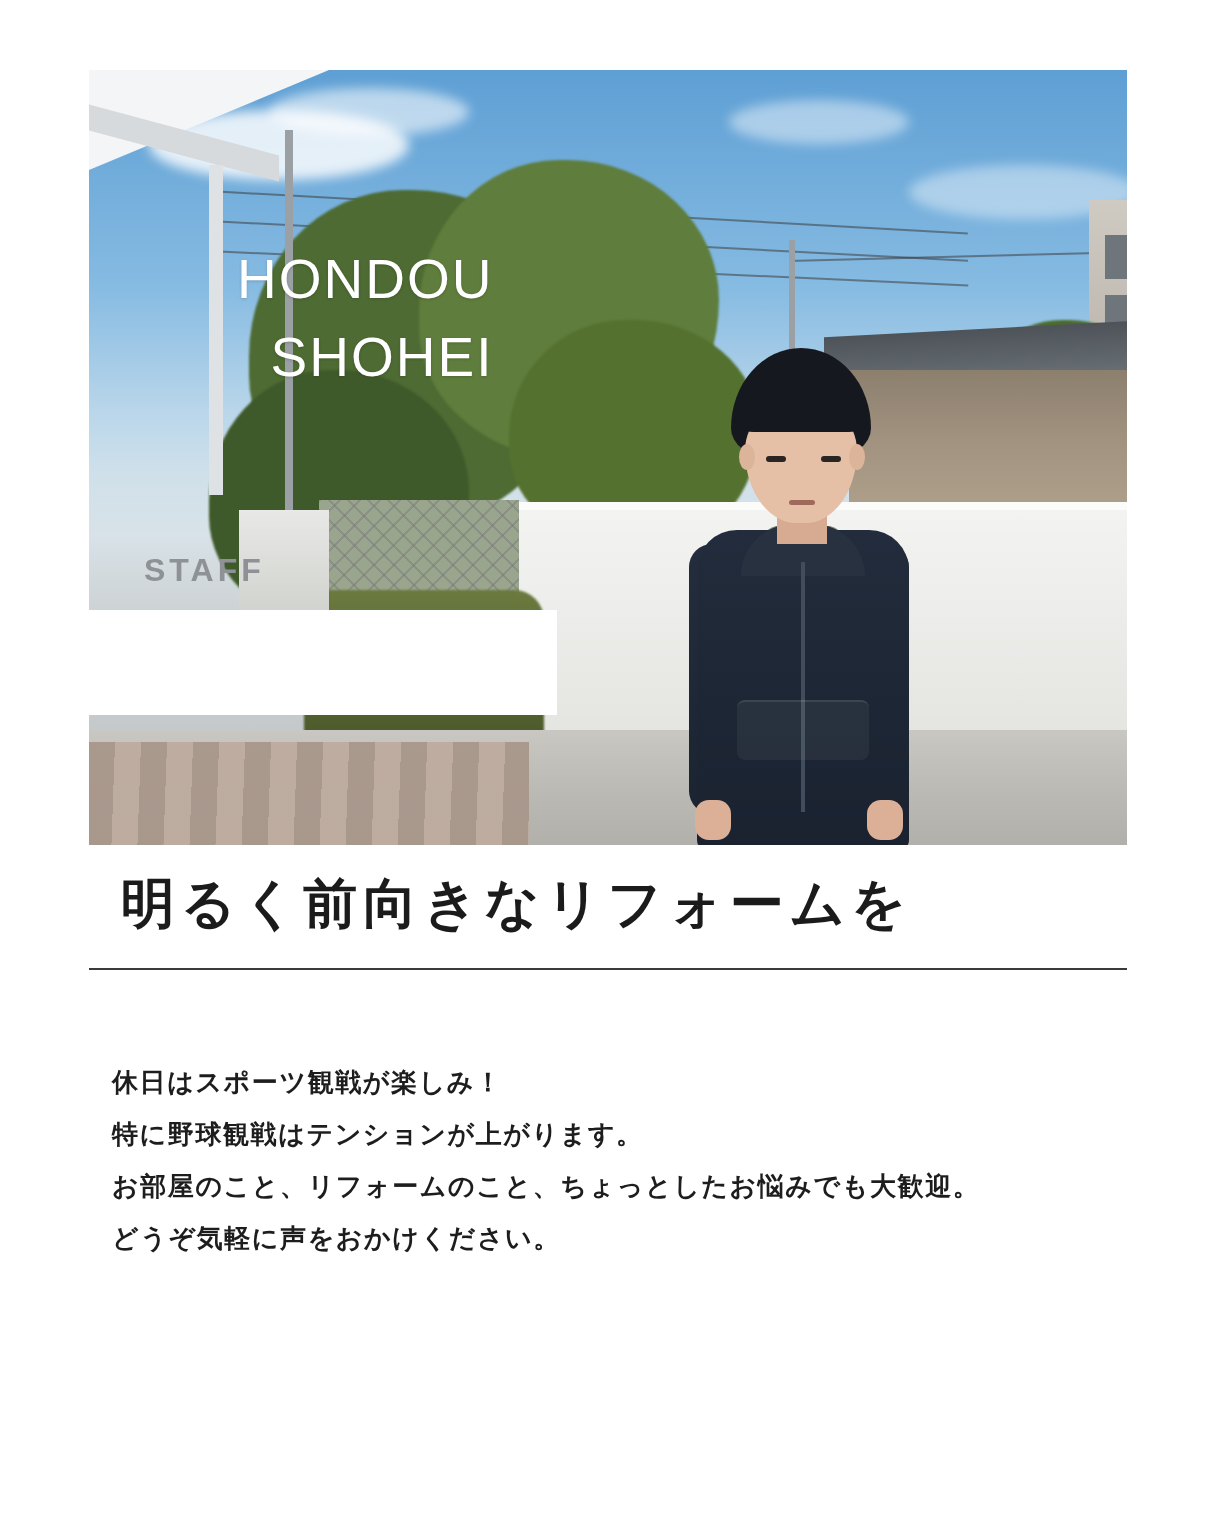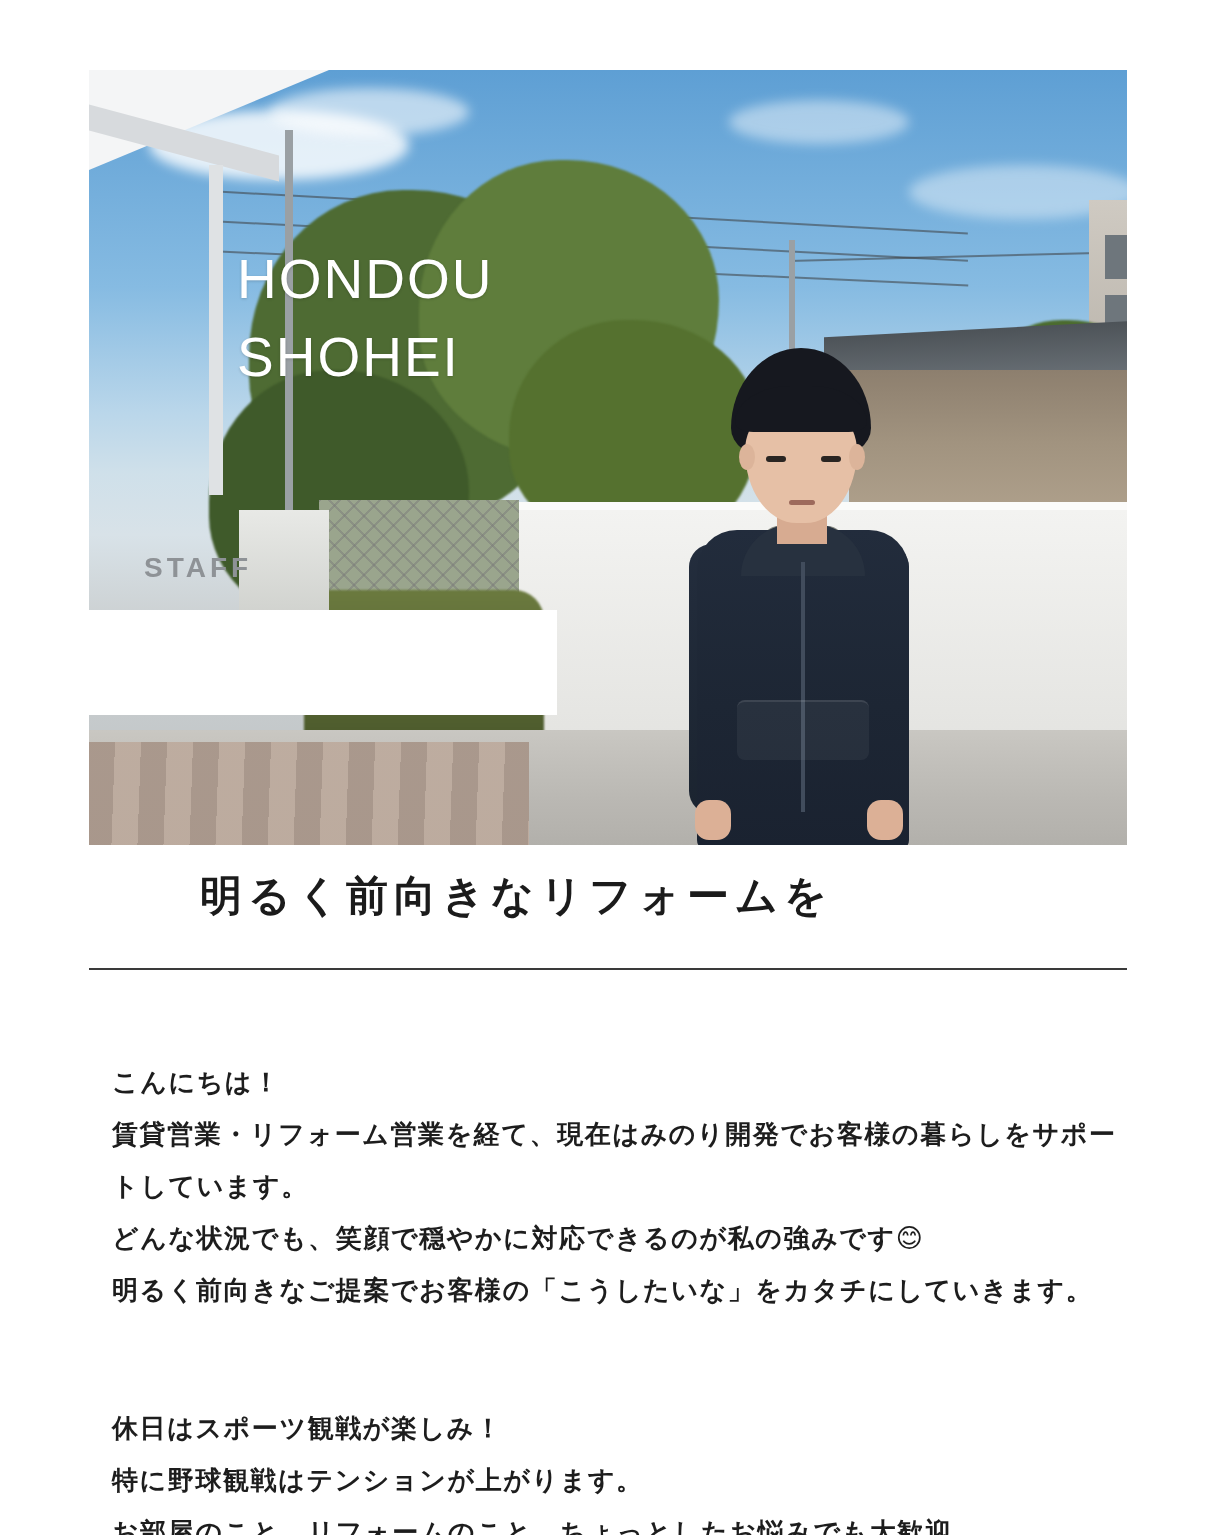--- a/index.html
+++ b/index.html
@@ -24,20 +24,21 @@
   }
 
   
   .hero {
     position: absolute;
     left: 89px;
     top: 70px;
     width: 1038px;
     height: 775px;
     overflow: hidden;
+    text-align: right;
   }
 
   
   .hero-photo {
     position: absolute;
     inset: 0;
     background:
       linear-gradient(180deg, #5e9fd4 0%, #86bbe2 28%, #b9d6ea 44%, #cfe0ea 52%, #d8e2e8 60%, #cdd2d4 70%, #bcc0c2 100%);
   }
   .cloud {
@@ -233,21 +234,21 @@
     letter-spacing: 2px;
     font-weight: 400;
     white-space: pre-line;
     text-shadow: 0 1px 3px rgba(0,0,0,.18);
   }
   .hero-role {
     position: absolute;
     left: 55px;
     top: 482px;
     color: #8e9296;
-    font-size: 28px;
+    font-size: 32px;
     letter-spacing: 4px;
     font-weight: 700;
   }
   .hero-name-plate {
     position: absolute;
     left: 0;
     top: 540px;
     width: 468px;
     height: 105px;
     background: #ffffff;
@@ -262,21 +263,21 @@
     color: #1b1b1b;
   }
 
   
   .headline {
     position: absolute;
     left: 0;
     top: 868px;
     width: 1033px;
     text-align: center;
-    font-size: 42px;
+    font-size: 54px;
     font-weight: 700;
     letter-spacing: 6px;
     color: #1b1b1b;
   }
 
   .divider {
     position: absolute;
     left: 89px;
     top: 968px;
     width: 1038px;
@@ -377,23 +378,19 @@
 
     <div class="hero-name-plate"></div>
 
   </div>
 
   <div class="headline">明るく前向きなリフォームを</div>
 
   <div class="divider"></div>
 
   <div class="body-copy">
-    <div class="para">こんにちは！
-賃貸営業・リフォーム営業を経て、現在はみのり開発でお客様の暮らしをサポートしています。
-どんな状況でも、笑顔で穏やかに対応できるのが私の強みです😊
-明るく前向きなご提案でお客様の「こうしたいな」をカタチにしていきます。</div>
     <div class="para">休日はスポーツ観戦が楽しみ！
 特に野球観戦はテンションが上がります。
 お部屋のこと、リフォームのこと、ちょっとしたお悩みでも大歓迎。
 どうぞ気軽に声をおかけください。</div>
   </div>
 
 </div>
 
 </body></html>

